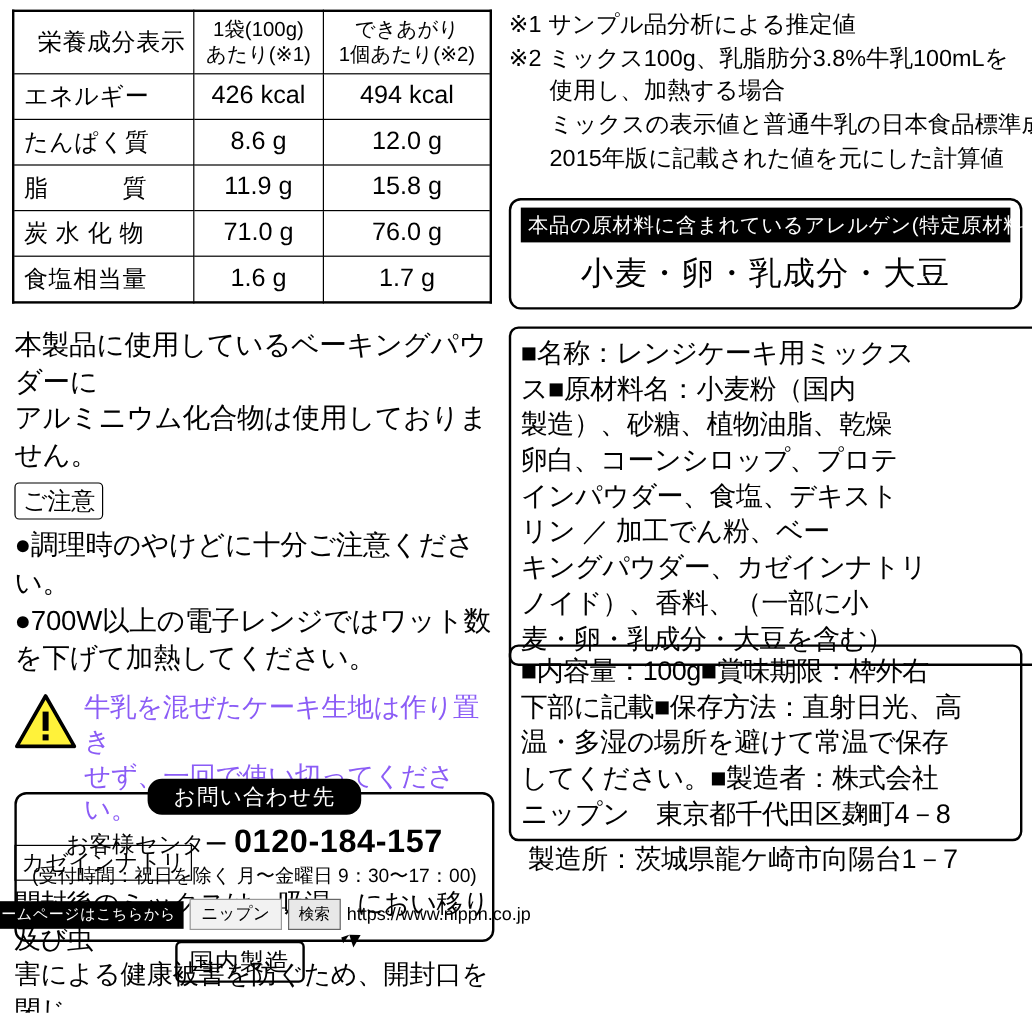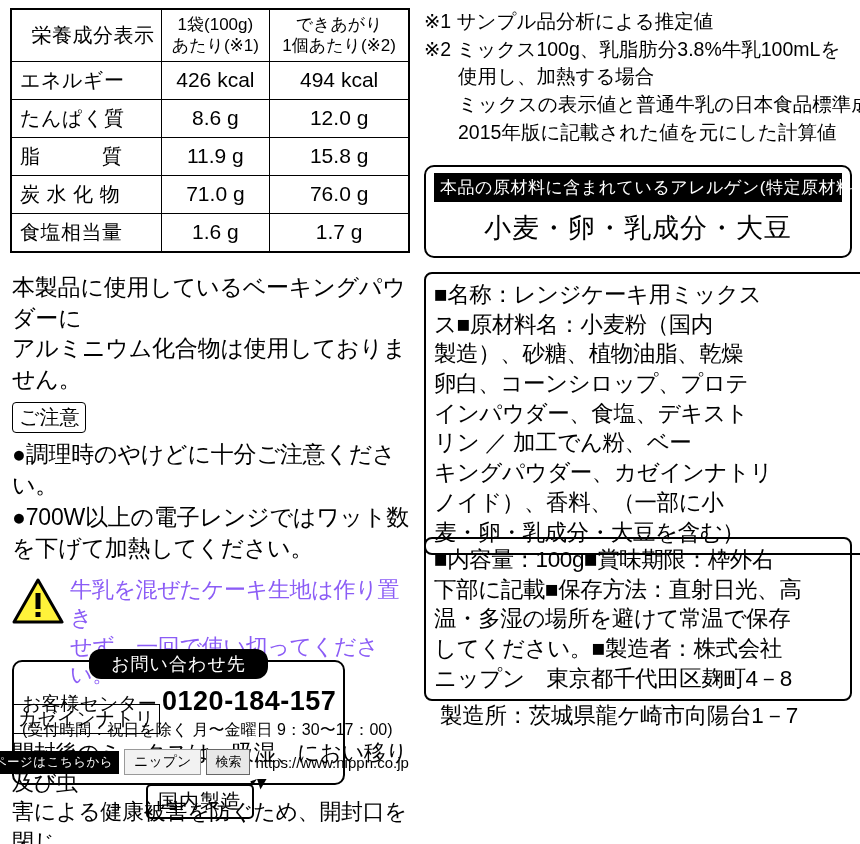--- a/index.html
+++ b/index.html
@@ -145,21 +145,21 @@
   .use-body {
     font-size: 22px;
     line-height: 1.35;
     letter-spacing: -0.3px;
   }
 
   
   .contact-box {
     position: absolute;
     left: 12px; top: 660px;
-    width: 333px;
+    width: 400px;
     border: 2px solid #000;
     border-radius: 10px;
     padding: 0 8px 8px 8px;
     text-align: center;
   }
   .contact-head {
     position: relative;
     top: -13px;
     display: inline-block;
     background: #000;

